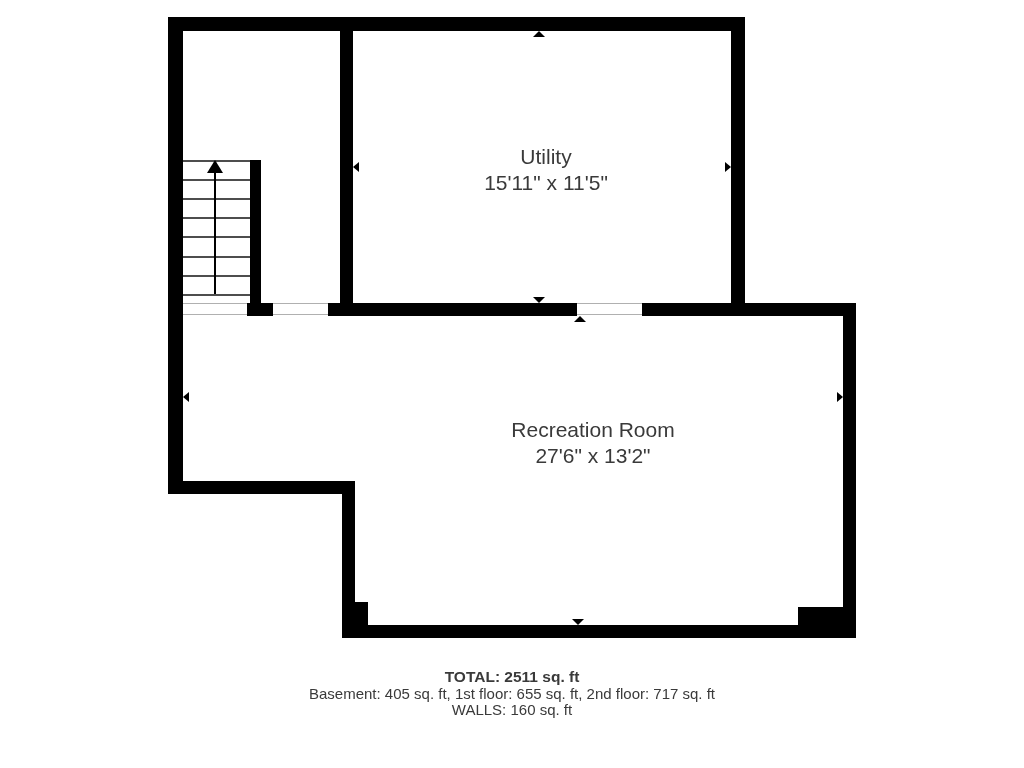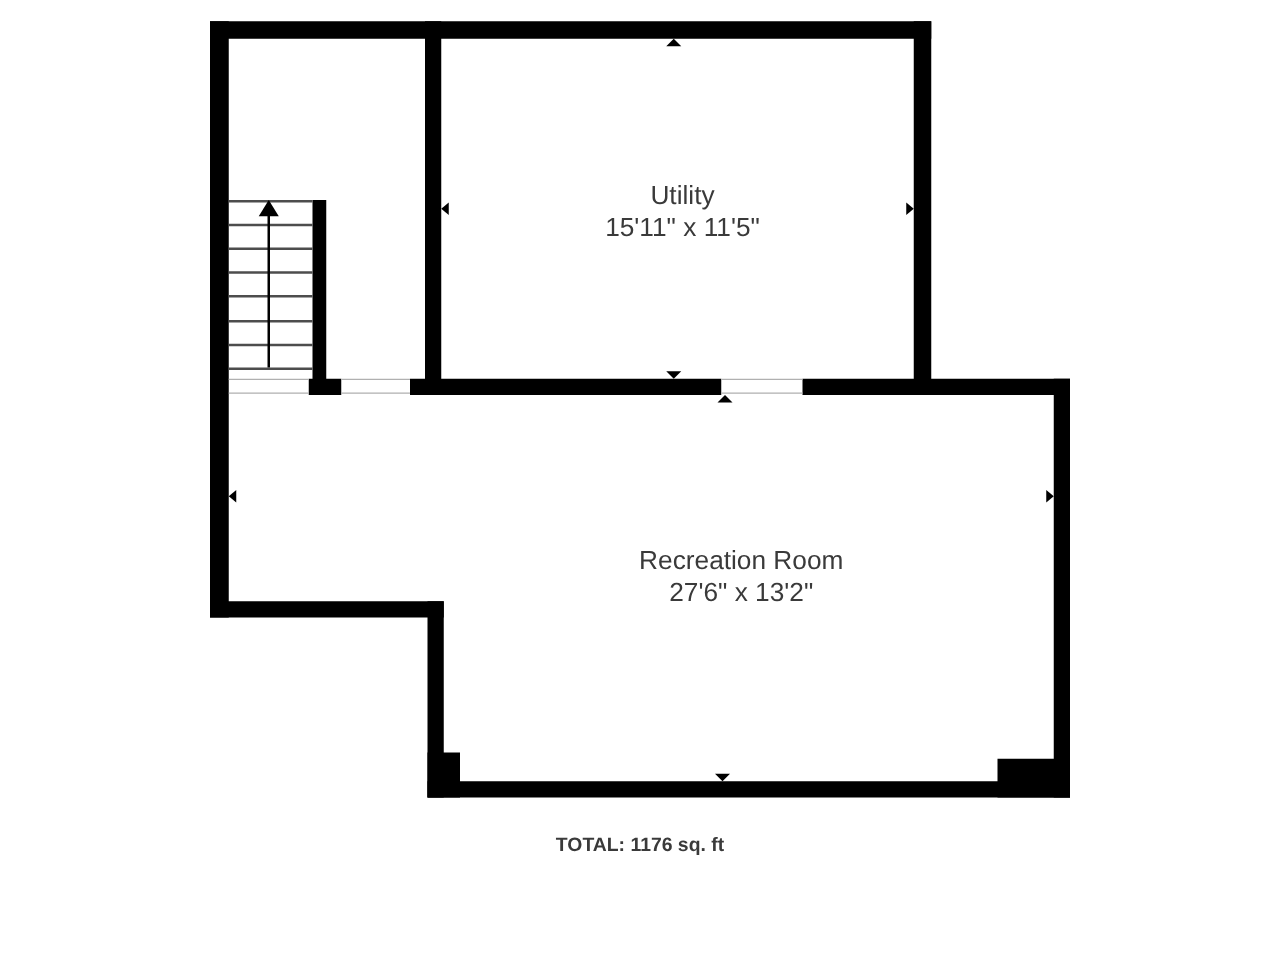--- a/index.html
+++ b/index.html
@@ -131,22 +131,24 @@
   <div class="tri tri-down" style="left:533px; top:297px;"></div>
   <div class="tri tri-up" style="left:574px; top:316px;"></div>
   <div class="tri tri-left" style="left:183px; top:392px;"></div>
   <div class="tri tri-right" style="left:837px; top:392px;"></div>
   <div class="tri tri-down" style="left:572px; top:619px;"></div>
 
   <div class="room-label" style="left:446px; top:144px; width:200px;">
     <div>Utility</div>
     <div>15'11" x 11'5"</div>
   </div>
-  <div class="room-label" style="left:493px; top:436px; width:200px;">
+  <div class="room-label" style="left:493px; top:417px; width:200px;">
     <div>Recreation Room</div>
     <div>27'6" x 13'2"</div>
   </div>
 
   <div class="summary">
-    <div class="total-line">TOTAL: 1176 sq. ft</div>
+    <div class="total-line">TOTAL: 2511 sq. ft</div>
+    <div>Basement: 405 sq. ft, 1st floor: 655 sq. ft, 2nd floor: 717 sq. ft</div>
+    <div>WALLS: 160 sq. ft</div>
   </div>
 
 </div>
 
 </body></html>

